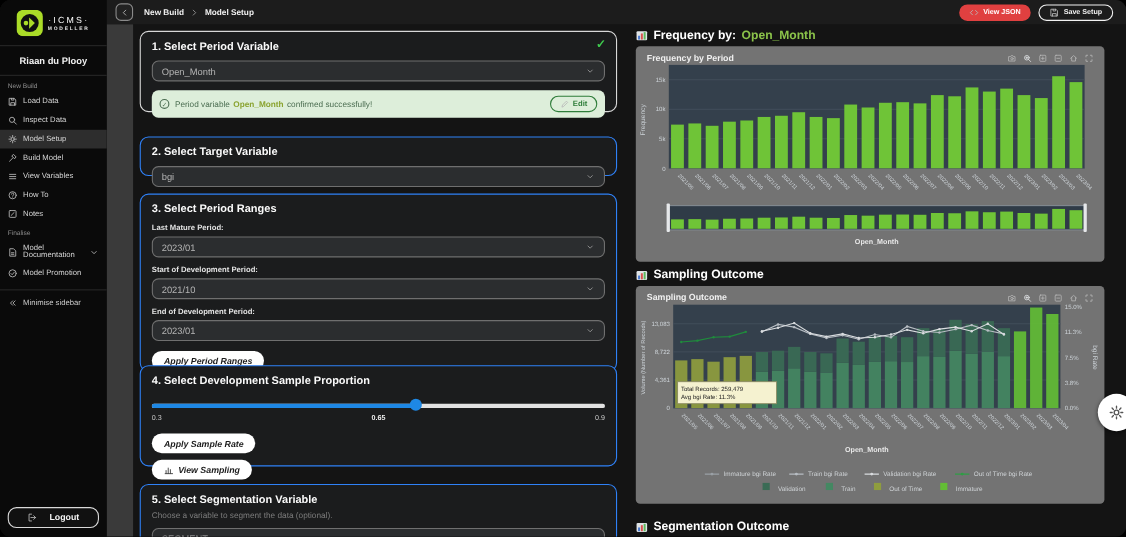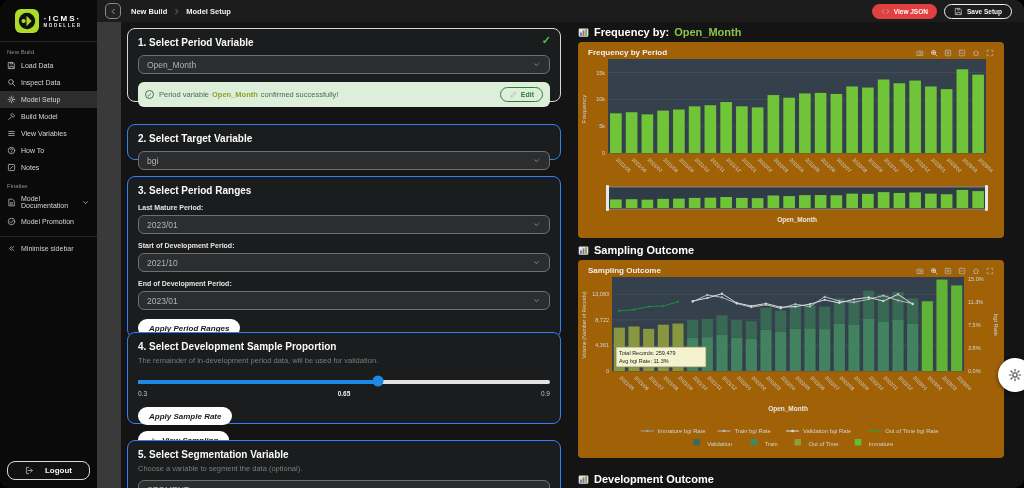--- a/index.html
+++ b/index.html
@@ -4,21 +4,21 @@
 <style>
   * { box-sizing: border-box; margin: 0; padding: 0; }
   body { width:1024px; height:488px; background:#000; font-family:"Liberation Sans",sans-serif; overflow:hidden; }
   .screen { position:relative; width:1024px; height:488px; background:#141414; border-radius:10px; overflow:hidden; }
 
   
   .sidebar { position:absolute; left:0; top:0; bottom:0; width:97px; background:#0a0a0a; z-index:6; }
   .logo-row { display:flex; align-items:center; justify-content:center; gap:4px; padding:9px 4px 8px; border-bottom:1px solid #262626; }
   .logo-badge svg { width:24px; height:24px; display:block; }
   .brand { text-align:center; color:#fff; }
-  .brand .b1 { font-size:8px; font-weight:bold; letter-spacing:2px; }
+  .brand .b1 { font-size:8px; font-weight:normal; letter-spacing:2px; }
   .brand .b2 { font-size:4.5px; font-weight:bold; letter-spacing:1.6px; color:#e8e8e8; }
   .user-name { text-align:center; font-size:8.5px; font-weight:bold; color:#f2f2f2; padding:8px 2px; border-bottom:1px solid #262626; }
   .nav-section-label { font-size:6px; color:#8d8d8d; padding:7px 7px 2px; }
   .nav-item { display:flex; align-items:center; gap:5px; padding:4px 7px; font-size:7px; color:#d6d6d6; cursor:pointer; }
   .nav-item.active { background:#2d2d2d; }
   .nav-item .spacer { flex:1; }
   .ic { display:inline-flex; color:#b9b9b9; }
   .ic svg { width:9px; height:9px; stroke:currentColor; fill:none; stroke-width:1.4; stroke-linecap:round; stroke-linejoin:round; }
   .nav-divider { border-top:1px solid #262626; margin:6px 0 2px; }
   .minimise-row { display:flex; align-items:center; gap:5px; padding:5px 7px; font-size:7px; color:#cfcfcf; cursor:pointer; }
@@ -58,21 +58,21 @@
   .slider-handle { position:absolute; top:5px; width:11px; height:11px; border-radius:50%; background:#1e88e5; transform:translate(-50%,-50%); cursor:grab; }
   .slider-labels { position:relative; height:10px; margin-top:3px; font-size:6.5px; color:#c9c9c9; }
   .slider-labels .minv { position:absolute; left:0; }
   .slider-labels .maxv { position:absolute; right:0; }
   .slider-labels .curv { position:absolute; left:50%; transform:translateX(-50%); font-weight:bold; color:#f0f0f0; }
 
   
   .panel-header { position:absolute; left:578px; display:flex; align-items:center; gap:5px; font-size:11px; font-weight:bold; color:#fff; z-index:3; }
   .panel-header .hl { color:#8bc34a; }
   .chart-emoji svg { width:11px; height:11px; display:block; }
-  .chart-card { position:absolute; left:578px; width:426px; background:#a16207; border-radius:4px; z-index:3;text-align:right; }
+  .chart-card { position:absolute; left:578px; width:426px; background:#737373; border-radius:4px; z-index:3;text-align:right; }
   .chart-title-row { display:flex; align-items:center; justify-content:space-between; padding:6px 10px 0; }
   .chart-title { font-size:8px; font-weight:bold; color:#f0f0f0; }
   .modebar { display:flex; align-items:center; gap:6px; color:#8e979e; }
   .modebar .ic svg { width:8px; height:8px; }
   .modebar .ic.lit { color:#e8eaed; }
   .chart-svg { display:block; }
 
   
   .fab { position:absolute; left:998px; top:358px; width:34px; height:34px; border-radius:50%; background:#fff; display:flex; align-items:center; justify-content:center; box-shadow:0 1px 4px rgba(0,0,0,.6); z-index:8; cursor:pointer; color:#555; }
   .fab svg { width:14px; height:14px; stroke:currentColor; fill:none; stroke-width:1.4; stroke-linecap:round; }
@@ -90,20 +90,21 @@
             <circle cx="12" cy="12" r="8.2" fill="#101010"></circle>
             <circle cx="8.6" cy="12" r="2.1" fill="#abdc28"></circle>
             <path d="M11.5 6.8l5.2 5.2-5.2 5.2z" fill="#abdc28"></path>
           </svg>
       </span>
       <span class="brand">
         <div class="b1">·ICMS·</div>
         <div class="b2">MODELLER</div>
       </span>
     </div>
+    <div class="user-name">Riaan du Plooy</div>
 
     <div class="nav-section-label">New Build</div>
     <div class="nav-item">
       <span class="ic">
           <svg viewBox="0 0 16 16">
             <path d="M3 2.5h7.5L13 5v8.5H3z"></path>
             <path d="M5 13.5V9.5h6v4M6 2.5v2.8h4V2.5"></path>
           </svg>
         </span>
       <span>Load Data</span>
@@ -313,21 +314,20 @@
           <svg viewBox="0 0 16 16">
             <path d="M4.5 6.5L8 10l3.5-3.5"></path>
           </svg>
         </span>
     </div>
     <div class="btn-white">Apply Period Ranges</div>
   </div>
 
   <div class="card" style="top:332px; height:92px;">
     <div class="card-title">4. Select Development Sample Proportion</div>
-    <div class="card-sub">The remainder of in-development period data, will be used for validation.</div>
     <div class="slider-wrap">
       <div class="slider-track">
         <div class="slider-fill" id="slider-fill" style="width: 58.3333%;"></div>
       </div>
       <div class="slider-handle" id="slider-handle" style="left: 58.3333%;"></div>
     </div>
     <div class="slider-labels">
       <span class="minv">0.3</span>
       <span class="curv">0.65</span>
       <span class="maxv">0.9</span>
@@ -705,21 +705,21 @@
 
   <div class="panel-header" style="top:473px;">
     <span class="chart-emoji">
       <svg viewBox="0 0 16 16">
           <rect x="1" y="2" width="14" height="12" rx="1.5" fill="#dfe3e6"></rect>
           <rect x="3" y="8" width="2.6" height="5" fill="#4a7bd0"></rect>
           <rect x="6.7" y="5" width="2.6" height="8" fill="#d9534f"></rect>
           <rect x="10.4" y="3.2" width="2.6" height="9.8" fill="#5cb85c"></rect>
         </svg>
     </span>
-    <span>Development Outcome</span>
+    <span>Segmentation Outcome</span>
   </div>
 
   <div class="fab">
     <svg viewBox="0 0 16 16">
         <circle cx="8" cy="8" r="2.4"></circle>
         <path d="M8 1.5v2M8 12.5v2M1.5 8h2M12.5 8h2M3.4 3.4l1.4 1.4M11.2 11.2l1.4 1.4M12.6 3.4l-1.4 1.4M4.8 11.2l-1.4 1.4"></path>
       </svg>
   </div>
 
 </div>

